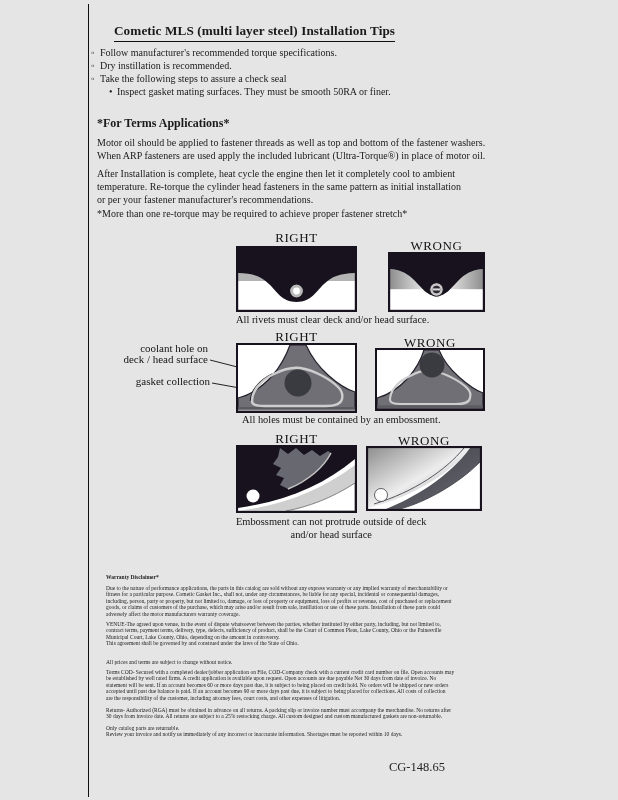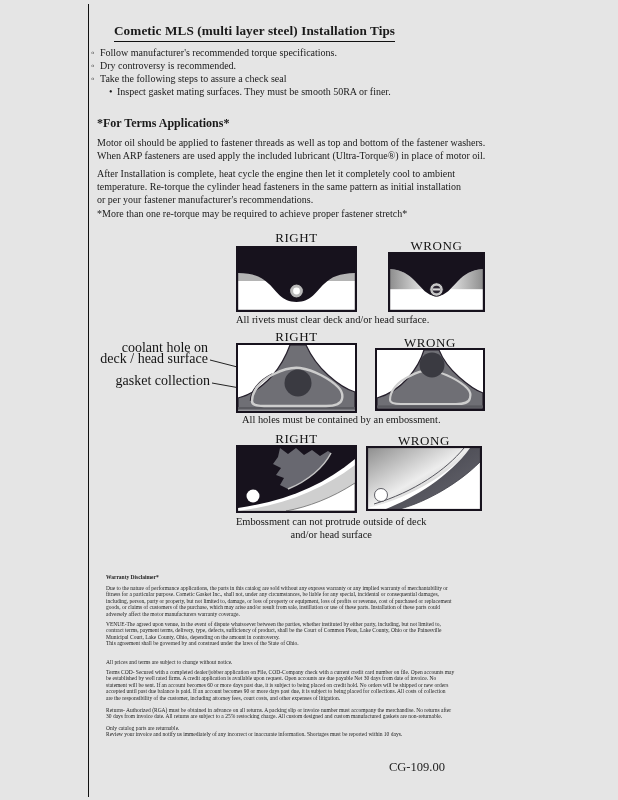--- a/index.html
+++ b/index.html
@@ -32,21 +32,21 @@
   .r2-lr{left:236px;top:329px;width:121px;} .r2-lw{left:375px;top:335px;width:110px;}
   .r2-sr{left:236px;top:343px;width:121px;height:70px;}
   .r2-sw{left:375px;top:348px;width:110px;height:63px;}
   .r2-cap{left:242px;top:414px;}
 
   .r3-lr{left:236px;top:431px;width:121px;} .r3-lw{left:366px;top:433px;width:116px;}
   .r3-sr{left:236px;top:445px;width:121px;height:68px;}
   .r3-sw{left:366px;top:446px;width:116px;height:65px;}
   .r3-cap{left:236px;top:516px;text-align:center;}
 
-  .callout{position:absolute;font-size:14px;line-height:10.8px;text-align:right;white-space:pre-line;color:#141414;}
+  .callout{position:absolute;font-size:11px;line-height:10.8px;text-align:right;white-space:pre-line;color:#141414;}
   .co-1{left:100px;top:343px;width:108px;}
   .co-2{left:98px;top:376px;width:112px;}
   .co-lines{position:absolute;left:205px;top:355px;width:100px;height:42px;}
 
   .legal{font-size:5.5px;line-height:6.4px;position:absolute;left:106px;width:420px;margin:0;
          white-space:pre-line;color:#222;}
   .lg-h{top:574px;font-weight:bold;}
   .lg-1{top:585px;} .lg-2{top:621px;} .lg-3{top:659px;} .lg-4{top:669px;}
   .lg-5{top:707px;} .lg-6{top:725px;}
 
@@ -55,21 +55,21 @@
 </head>
 <body>
 
 <div class="page">
   <div class="edge-rule"></div>
 
   <h1 class="title">Cometic MLS (multi layer steel) Installation Tips</h1>
 
   <div class="tips">
     <div class="tip">Follow manufacturer's recommended torque specifications.</div>
-    <div class="tip">Dry controversy is recommended.</div>
+    <div class="tip">Dry instillation is recommended.</div>
     <div class="tip">Take the following steps to assure a check seal</div>
     <div class="subtip">Inspect gasket mating surfaces.  They must be smooth 50RA or finer.</div>
   </div>
 
   <h2 class="diesel-h">*For Terms Applications*</h2>
   <p class="para p2">After Installation is complete, heat cycle the engine then let it completely cool to ambient
 temperature. Re-torque the cylinder head fasteners in the same pattern as initial installation
 or per your fastener manufacturer's recommendations.</p>
   <p class="para p1">Motor oil should be applied to fastener threads as well as top and bottom of the fastener washers.
 When ARP fasteners are used apply the included lubricant (Ultra-Torque®) in place of motor oil.</p>
@@ -188,14 +188,14 @@
   <p class="legal lg-4">Terms COD- Secured with a completed dealer/jobber application on File, COD-Company check with a current credit card number on file.  Open accounts may
 be established by well rated firms.  A credit application is available upon request.  Open accounts are due payable Net 30 days from date of invoice.  No
 statement will be sent.  If an account becomes 60 or more days past due, it is subject to being placed on credit hold.  No orders will be shipped or new orders
 accepted until past due balance is paid.  If an account becomes 90 or more days past due, it is subject to being placed for collections.  All costs of collection
 are the responsibility of the customer, including attorney fees, court costs, and other expenses of litigation.</p>
   <p class="legal lg-5">Returns- Authorized (RGA) must be obtained in advance on all returns.  A packing slip or invoice number must accompany the merchandise.  No returns after
 30 days from invoice date.  All returns are subject to a 25% restocking charge.  All custom designed and custom manufactured gaskets are non-returnable.</p>
   <p class="legal lg-6">Only catalog parts are returnable.
 Review your invoice and notify us immediately of any incorrect or inaccurate information.  Shortages must be reported within 10 days.</p>
 
-  <div class="pcode">CG-109.00</div>
+  <div class="pcode">CG-148.65</div>
 </div>
 
 </body></html>

